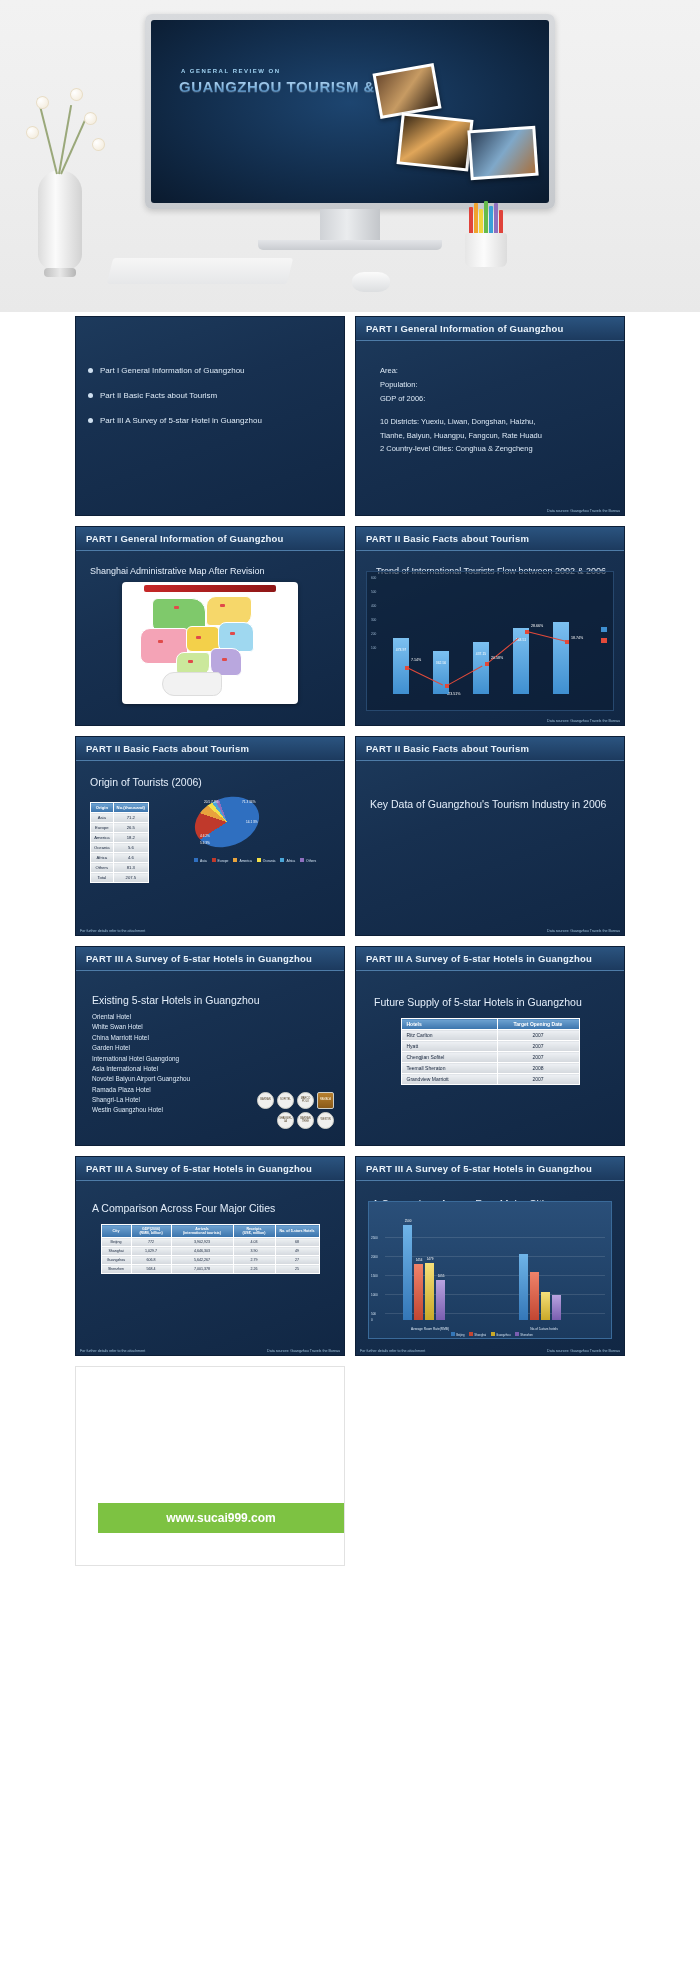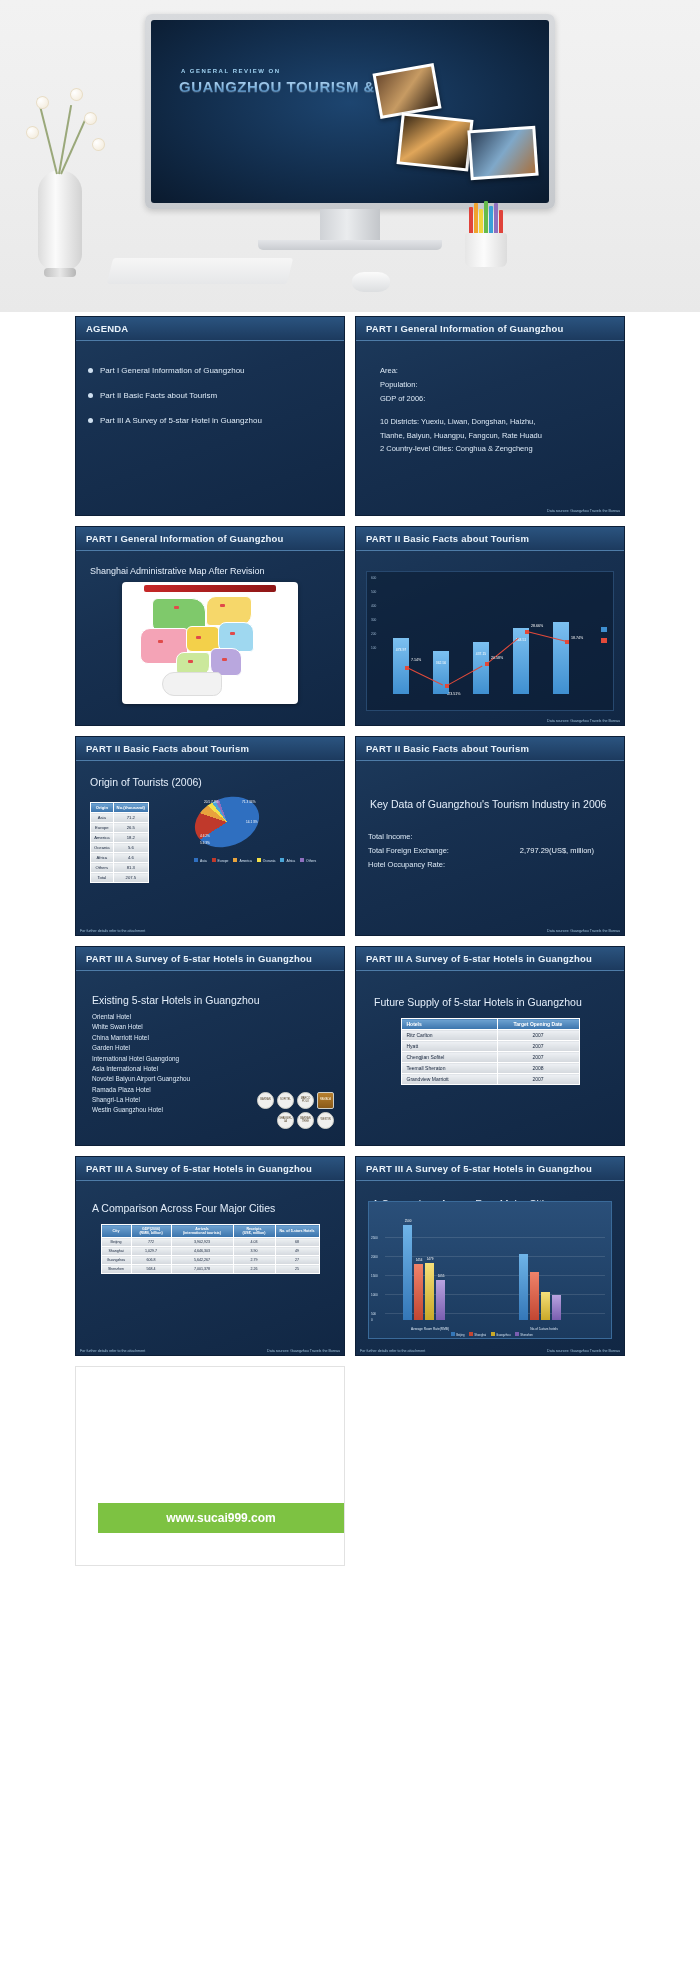--- a/index.html
+++ b/index.html
@@ -206,23 +206,20 @@
       <div class="pen" style="left:24px; background:#3aa0d8; height:33px;"></div>
       <div class="pen" style="left:29px; background:#8e6fbf; height:36px;"></div>
       <div class="pen" style="left:34px; background:#e0433b; height:29px;"></div>
       <div class="cup"></div>
     </div>
   </div>
 
   <div class="grid">
 
     <div class="slide">
-      <div class="s-header">
-        <span>AGENDA</span>
-      </div>
       <div class="s-body">
         <div class="bullets">
           <div class="bullet">
             <span class="dot"></span>
             <span>Part I  General Information of Guangzhou</span>
           </div>
           <div class="bullet">
             <span class="dot"></span>
             <span>Part II  Basic Facts about Tourism</span>
           </div>
@@ -276,20 +273,23 @@
           <div class="mdot" style="left:66px; top:78px;"></div>
           <div class="mdot" style="left:100px;top:76px;"></div>
         </div>
       </div>
     </div>
 
     <div class="slide">
       <div class="s-header">
         <span>PART II Basic Facts about Tourism</span>
       </div>
+      <div class="s-body">
+        <div class="sub-title" style="text-align:center;">Trend of International Tourists Flow between 2002 &amp; 2006</div>
+      </div>
       <div class="chart-box">
         <div class="cytick" style="top:4px;   left:4px; font-size:3.2px; color:#9fb9d2;">600</div>
         <div class="cytick" style="top:18px;  left:4px; font-size:3.2px; color:#9fb9d2;">500</div>
         <div class="cytick" style="top:32px;  left:4px; font-size:3.2px; color:#9fb9d2;">400</div>
         <div class="cytick" style="top:46px;  left:4px; font-size:3.2px; color:#9fb9d2;">300</div>
         <div class="cytick" style="top:60px;  left:4px; font-size:3.2px; color:#9fb9d2;">200</div>
         <div class="cytick" style="top:74px;  left:4px; font-size:3.2px; color:#9fb9d2;">100</div>
 
         <div class="bar" style="left:26px; height:56px;"></div>
         <div class="bar-val" style="left:21px; bottom:58px;">473.97</div>
@@ -386,34 +386,20 @@
       </div>
       <div class="footnote left">For further details refer to the attachment</div>
     </div>
 
     <div class="slide">
       <div class="s-header">
         <span>PART II Basic Facts about Tourism</span>
       </div>
       <div class="s-body">
         <div class="sub-title big" style="margin-top:26px;">Key Data of Guangzhou's Tourism Industry in 2006</div>
-        <div class="lines" style="margin-top:20px;">
-          <div class="kv">
-            <b>Total Income:</b>
-            <span class="val"></span>
-          </div>
-          <div class="kv">
-            <b>Total Foreign Exchange:</b>
-            <span class="val">2,797.29(US$, million)</span>
-          </div>
-          <div class="kv">
-            <b>Hotel Occupancy Rate:</b>
-            <span class="val"></span>
-          </div>
-        </div>
       </div>
       <div class="footnote">Data sources: Guangzhou Travels the Bureau</div>
     </div>
 
     <div class="slide">
       <div class="s-header">
         <span>PART III A Survey of 5-star Hotels in Guangzhou</span>
       </div>
       <div class="s-body">
         <div class="sub-title big" style="margin:12px 0 6px 4px;">Existing 5-star Hotels in Guangzhou</div>

